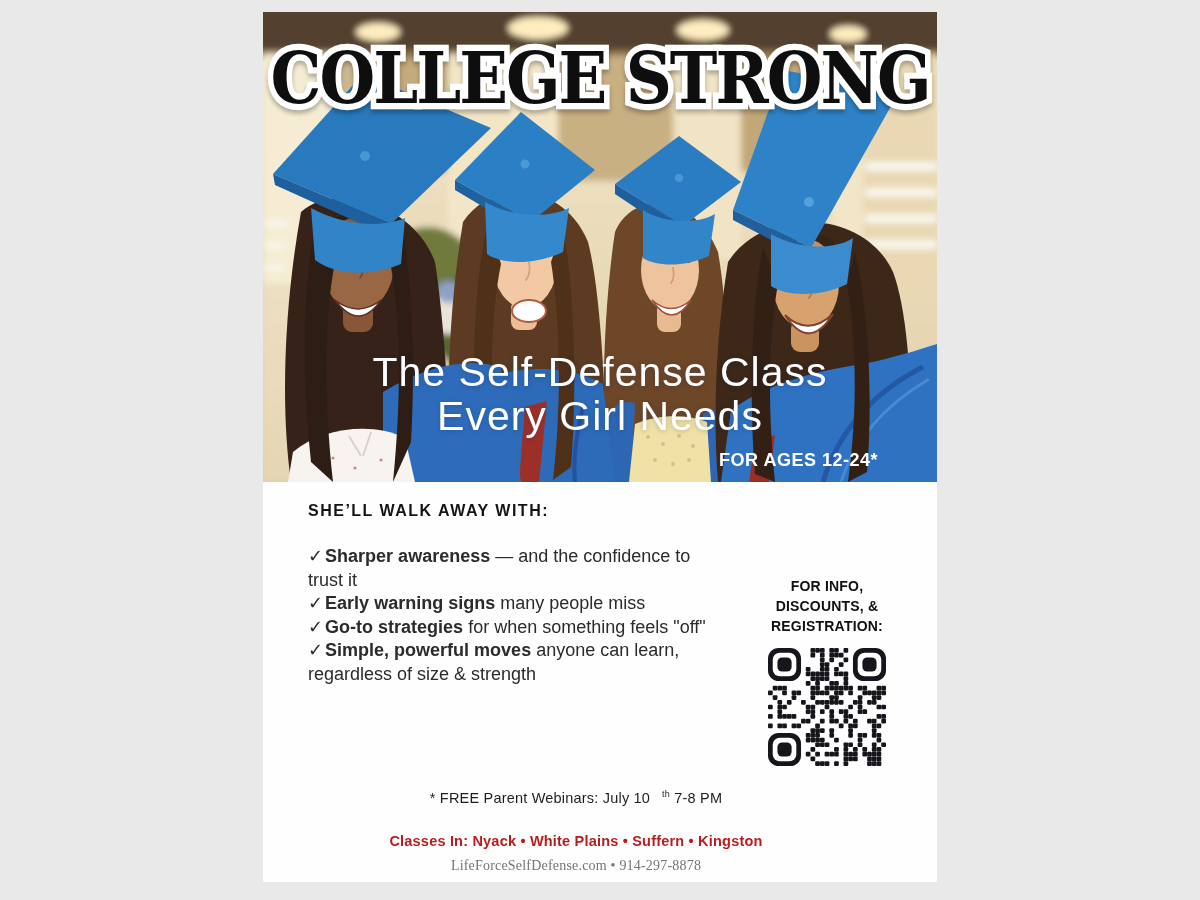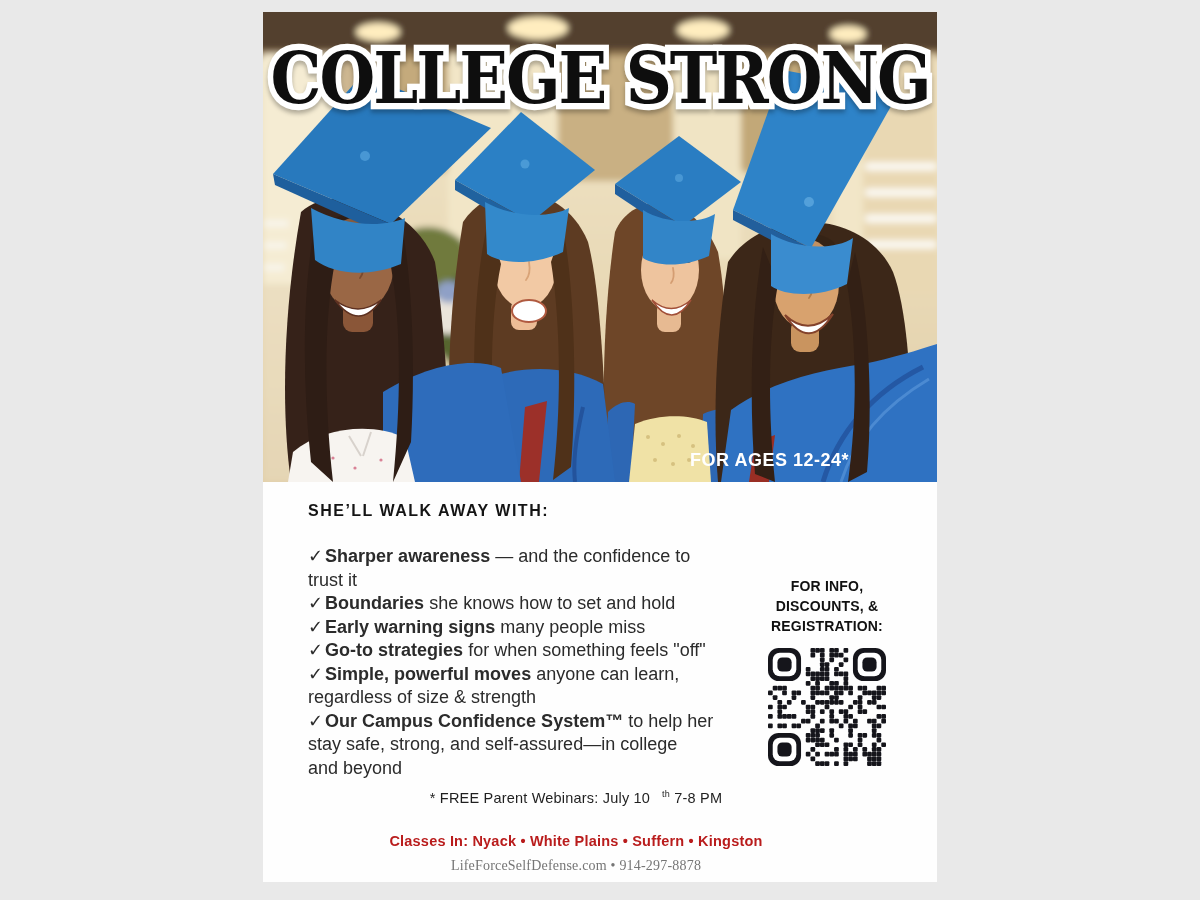--- a/index.html
+++ b/index.html
@@ -15,21 +15,21 @@
   .hero-title{position:absolute;left:0;right:0;top:34px;text-align:center;z-index:5;
     font-family:"DejaVu Serif",serif;font-weight:800;font-size:64px;line-height:1;
     letter-spacing:-2px;color:#0e0e0e;transform:scaleY(1.12);transform-origin:50% 50%;
     filter:drop-shadow(0 3px 2px rgba(0,0,0,.28));}
   .hero-title::before{content:attr(data-text);position:absolute;left:0;right:0;top:0;
     -webkit-text-stroke:11px #ffffff;text-shadow:0 0 2px #fff;z-index:-1;}
 
   .tagline{position:absolute;left:0;right:0;top:338px;text-align:center;z-index:4;
     color:#ffffff;font-size:41px;line-height:44px;letter-spacing:1px;font-weight:400;
     text-shadow:0 1px 5px rgba(20,40,80,.25);}
-  .ages{position:absolute;right:88px;top:438px;z-index:4;color:#ffffff;
+  .ages{position:absolute;right:59px;top:438px;z-index:4;color:#ffffff;
     font-weight:700;font-size:18px;letter-spacing:.5px;}
 
   
   .heading{position:absolute;left:45px;top:490px;font-weight:800;font-size:16px;
     letter-spacing:1.5px;color:#141414;}
   .benefits{position:absolute;left:45px;top:533px;width:482px;font-size:18px;
     line-height:23.5px;color:#2b2b2b;}
   .benefit{white-space:pre-line;}
   .benefit .check{font-weight:400;margin-right:2px;}
   .benefit b{font-weight:700;margin-top:24px;}
@@ -192,37 +192,37 @@
           <path d="M140,220 C150,280 152,360 148,430 L130,470 C140,370 136,300 128,255 Z" fill="#2e1d15"></path>
           <polygon points="10,162 100,62 228,116 128,212" fill="#2879bd"></polygon>
           <polygon points="10,162 128,212 125,224 12,173" fill="#1e5f9d"></polygon>
           <path d="M48,196 C80,214 120,216 142,206 L138,252 C105,266 70,262 52,248 Z" fill="#3184c6"></path>
           <circle cx="102" cy="144" r="5" fill="#4897d4"></circle>
         </g>
       </svg>
 
       <div class="hero-title" data-text="COLLEGE STRONG"><span>COLLEGE STRONG</span></div>
 
+      <div class="tagline">
+        <div>The Self-Defense Class</div>
+        <div>Every Girl Needs</div>
+      </div>
 
       <div class="ages">FOR AGES 12-24*</div>
     </div>
 
     <div class="heading">SHE’LL WALK AWAY WITH:</div>
 
     <div class="benefits">
       <div class="benefit"><span class="check">✓</span><b>Sharper awareness</b><span> — and the confidence to
 trust it</span></div>
-      <div class="benefit"><span class="check">✓</span><b>Boundaries</b><span> she knows how to set and hold</span></div>
       <div class="benefit"><span class="check">✓</span><b>Early warning signs</b><span> many people miss</span></div>
       <div class="benefit"><span class="check">✓</span><b>Go-to strategies</b><span> for when something feels "off"</span></div>
       <div class="benefit"><span class="check">✓</span><b>Simple, powerful moves</b><span> anyone can learn,
 regardless of size &amp; strength</span></div>
-      <div class="benefit"><span class="check">✓</span><b>Our Campus Confidence System™</b><span> to help her
-stay safe, strong, and self-assured—in college
-and beyond</span></div>
     </div>
 
     <div class="qr-col">
       <div class="qr-label">
         <div>FOR INFO,</div>
         <div>DISCOUNTS, &amp;</div>
         <div>REGISTRATION:</div>
       </div>
       <div class="qr-box">
           <svg viewBox="0 0 100 100">

